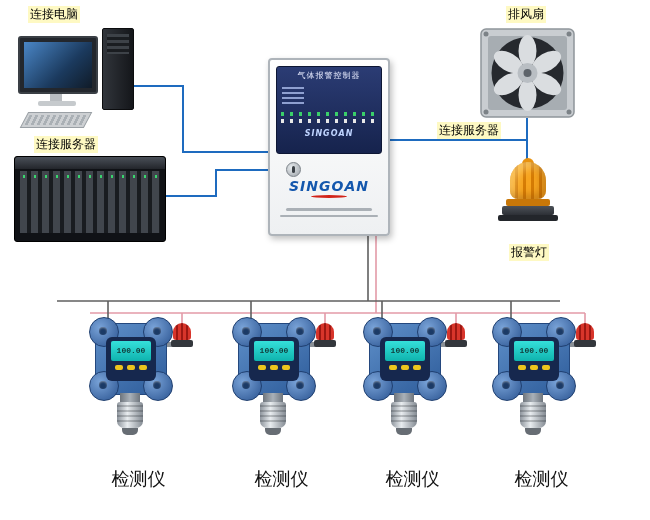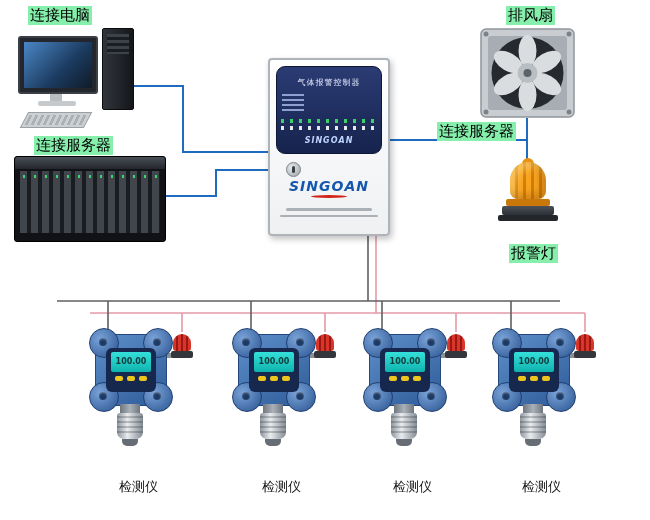--- a/index.html
+++ b/index.html
@@ -3,21 +3,21 @@
 <meta charset="utf-8">
 <style>
   html,body{margin:0;padding:0;background:#fff;}
   #canvas{position:relative;width:650px;height:520px;background:#fff;overflow:hidden;
           font-family:"DejaVu Sans","Liberation Sans",sans-serif;}
   svg.wires{position:absolute;left:0;top:0;z-index:1;}
   .blue{stroke:#1e6bbf;stroke-width:2;fill:none;}
   .dark{stroke:#5f5f5f;stroke-width:1.6;fill:none;}
   .pink{stroke:#e39aa7;stroke-width:1.6;fill:none;}
 
-  .lbl{position:absolute;font-size:15px;color:#000;white-space:nowrap;z-index:5;background:#86efac;padding:0 2px;}
+  .lbl{position:absolute;font-size:12px;color:#000;white-space:nowrap;z-index:5;background:#fef9c3;padding:0 2px;}
 
   
   .computer{position:absolute;left:18px;top:28px;width:125px;height:105px;z-index:2;}
   .pc-tower{position:absolute;left:84px;top:0;width:30px;height:80px;border-radius:2px;
             background:linear-gradient(90deg,#31353b,#14161a);border:1px solid #0b0c0e;}
   .pc-tower::before{content:"";position:absolute;left:4px;top:5px;right:4px;height:20px;
             background:repeating-linear-gradient(180deg,#3d4248 0 3px,#1a1d21 3px 6px);}
   .pc-monitor{position:absolute;left:0;top:8px;width:76px;height:54px;background:#23272d;
             border:2px solid #3a3f45;border-radius:3px;}
   .pc-screen{position:absolute;inset:4px;background:linear-gradient(135deg,#4a86c6 0%,#1b3a5e 60%,#101b28 100%);}
@@ -36,22 +36,22 @@
   .server-blades{position:absolute;left:5px;top:14px;right:5px;bottom:8px;
           background:repeating-linear-gradient(90deg,#41464d 0 7px,#191c20 7px 11px);}
   .server-leds{position:absolute;left:8px;top:18px;right:8px;height:3px;
           background:repeating-linear-gradient(90deg,#39d56e 0 2px,transparent 2px 11px);}
 
   
   .controller{position:absolute;left:268px;top:58px;width:122px;height:178px;z-index:2;
           background:linear-gradient(180deg,#ffffff,#eef0f2);border:2px solid #aeb4ba;border-radius:4px;
           box-shadow:2px 3px 6px rgba(0,0,0,.25);box-sizing:border-box;}
   .ctrl-panel{position:absolute;left:6px;top:6px;right:6px;height:88px;box-sizing:border-box;
-          background:linear-gradient(180deg,#2b3c74,#16234d);border:1px solid #0d1634;border-radius:9px;
-          padding:10px 4px;}
+          background:linear-gradient(180deg,#2b3c74,#16234d);border:1px solid #0d1634;border-radius:3px;
+          padding:3px 4px;}
   .ctrl-title{font-size:8px;color:#e8ecff;text-align:center;letter-spacing:1px;}
   .ctrl-mid{display:flex;gap:3px;margin-top:3px;}
   .ctrl-menu{width:24px;}
   .ctrl-menu i{display:block;height:2px;margin:3px 1px;background:#8fa0d0;}
   .ctrl-display{flex:1;background:#0a0f22;border-radius:2px;height:26px;line-height:26px;text-align:center;}
   .ctrl-digits{font-family:"DejaVu Sans Mono","Liberation Mono",monospace;font-size:10px;font-weight:bold;
           color:#ff3530;letter-spacing:1px;}
   .ctrl-inds{margin-top:5px;height:4px;background:repeating-linear-gradient(90deg,#3ad06a 0 3px,transparent 3px 9px);}
   .ctrl-inds2{margin-top:3px;height:4px;background:repeating-linear-gradient(90deg,#e8e8e8 0 3px,transparent 3px 9px);}
   .ctrl-brand-panel{margin-top:6px;text-align:center;font-size:8px;font-style:italic;font-weight:bold;
@@ -74,21 +74,21 @@
   .al-cap{position:absolute;left:30px;top:0;width:12px;height:7px;border-radius:6px 6px 0 0;background:#e89210;}
   .al-dome{position:absolute;left:18px;top:4px;width:36px;height:37px;border-radius:50% 50% 8px 8px;
           background:repeating-linear-gradient(90deg,#f7a41f 0 5px,#d67c05 5px 8px);
           box-shadow:inset -5px -4px 8px rgba(120,60,0,.35), inset 5px 5px 8px rgba(255,225,150,.55);}
   .al-collar{position:absolute;left:14px;top:41px;width:44px;height:7px;background:#c87708;border-radius:2px;}
   .al-base{position:absolute;left:10px;top:48px;width:52px;height:9px;border-radius:2px;
           background:linear-gradient(180deg,#4c5158,#2d3036);}
   .al-base2{position:absolute;left:6px;top:57px;width:60px;height:6px;background:#23262b;border-radius:2px;}
 
   
-  .detector{position:absolute;top:322px;width:115px;height:190px;z-index:2;}
+  .detector{position:absolute;top:311px;width:115px;height:190px;z-index:2;font-family:Liberation Mono, monospace;}
   .det1{left:81px;} .det2{left:224px;} .det3{left:355px;} .det4{left:484px;}
   .det-body{position:absolute;left:14px;top:12px;width:70px;height:70px;border-radius:14px;
           background:linear-gradient(145deg,#5e8fc9,#2e5c9a);border:1px solid #24487e;}
   .lobe{position:absolute;width:28px;height:28px;border-radius:50%;
           background:radial-gradient(circle at 35% 35%,#79a3d8,#2a5390);border:1px solid #1f3f70;}
   .lobe::after{content:"";position:absolute;left:9px;top:9px;width:8px;height:8px;border-radius:50%;
           background:#1b3a66;box-shadow:inset 0 1px 2px rgba(255,255,255,.4);}
   .lobe.tl{left:-7px;top:-7px;} .lobe.tr{right:-7px;top:-7px;}
   .lobe.bl{left:-7px;bottom:-7px;} .lobe.br{right:-7px;bottom:-7px;}
   .det-bezel{position:absolute;left:10px;top:13px;width:50px;height:44px;background:#16284e;border-radius:6px;
@@ -102,21 +102,21 @@
   .det-cyl{position:absolute;left:36px;top:91px;width:26px;height:26px;border-radius:3px 3px 7px 7px;
           background:linear-gradient(90deg,#8d949c,#e8ecef 40%,#848b93);}
   .det-cyl::after{content:"";position:absolute;left:0;right:0;top:3px;bottom:3px;
           background:repeating-linear-gradient(180deg,rgba(40,45,50,.25) 0 2px,transparent 2px 5px);}
   .det-tip{position:absolute;left:41px;top:117px;width:16px;height:7px;background:#676d74;border-radius:0 0 5px 5px;}
   .det-beacon{position:absolute;left:90px;top:12px;width:22px;height:40px;}
   .db-dome{position:absolute;left:2px;top:0;width:18px;height:17px;border-radius:9px 9px 3px 3px;
           background:repeating-linear-gradient(90deg,#d8352b 0 3px,#9c1712 3px 5px);}
   .db-base{position:absolute;left:0;top:17px;width:22px;height:7px;background:#33373c;border-radius:2px;}
   .db-pipe{position:absolute;left:-9px;top:19px;width:12px;height:5px;background:#8a9096;}
-  .det-label{position:absolute;top:156px;left:0;width:100%;text-align:center;font-size:13px;color:#111;}
+  .det-label{position:absolute;top:156px;left:0;width:100%;text-align:center;font-size:18px;color:#111;}
 </style>
 </head>
 <body>
 
 <div id="canvas">
 
   <svg class="wires" width="650" height="520">
     <polyline class="blue" points="118,86 183,86 183,152 268,152"></polyline>
     <polyline class="blue" points="160,196 216,196 216,170 268,170"></polyline>
     <polyline class="blue" points="390,140 527,140"></polyline>

